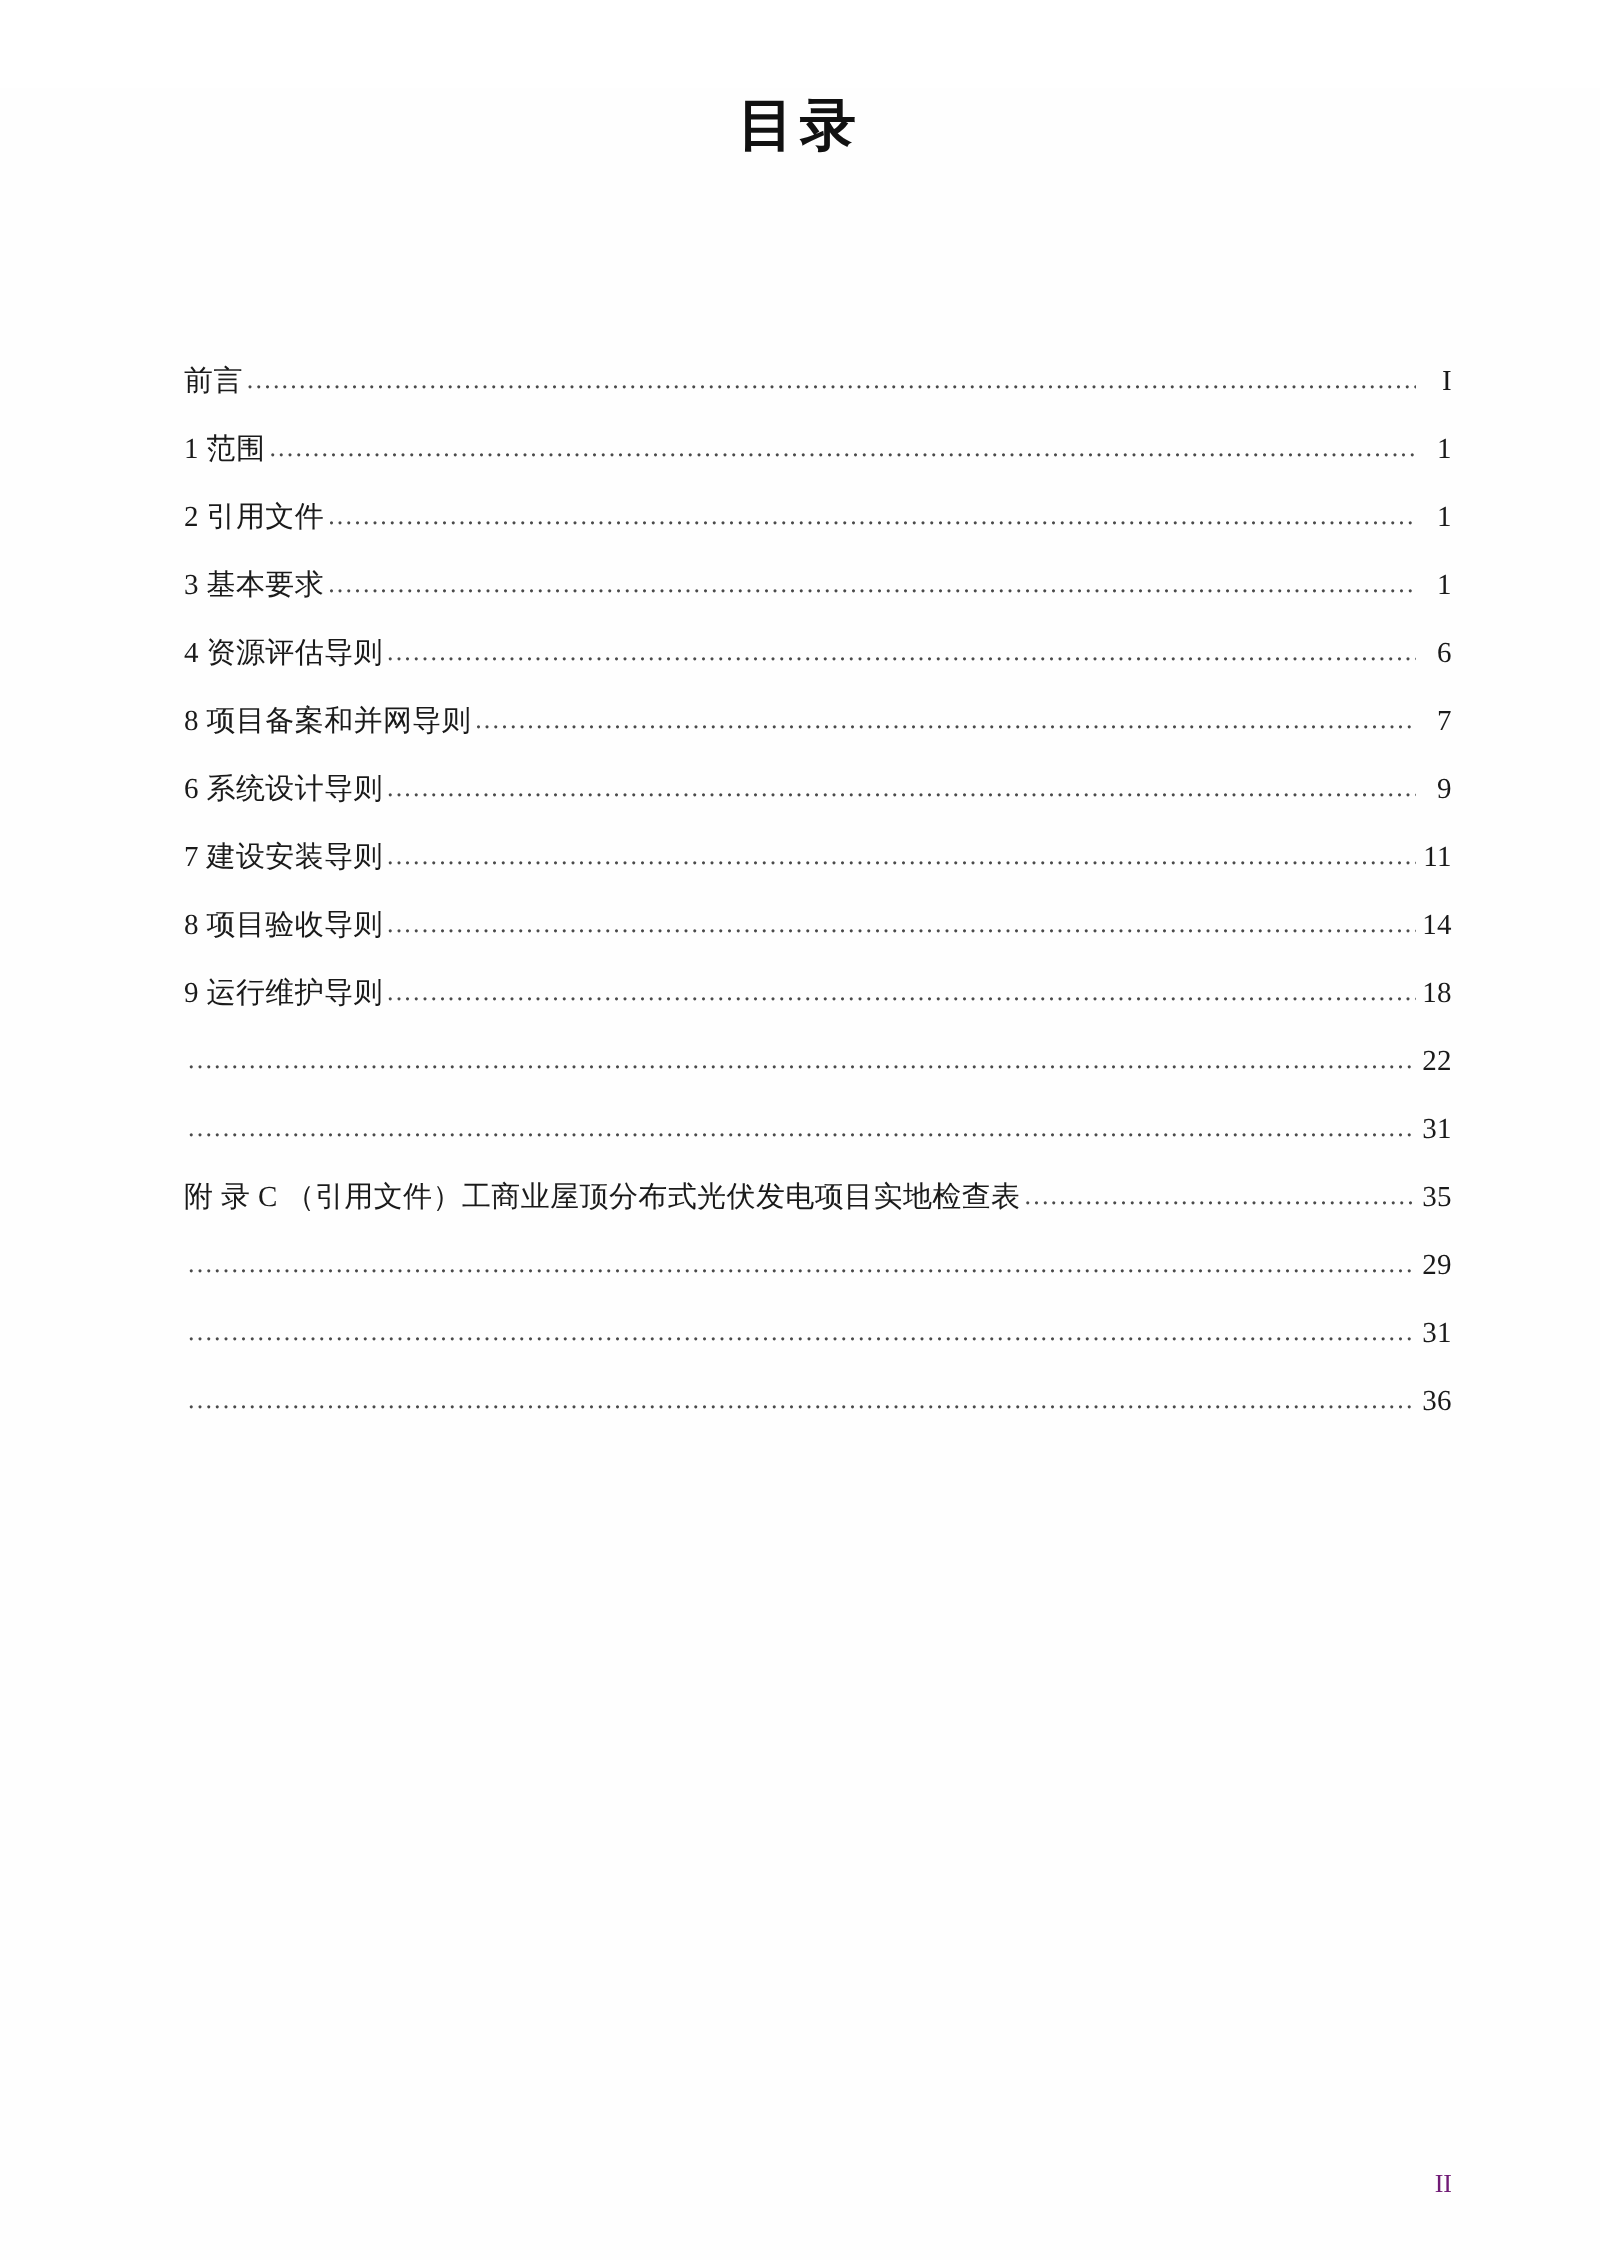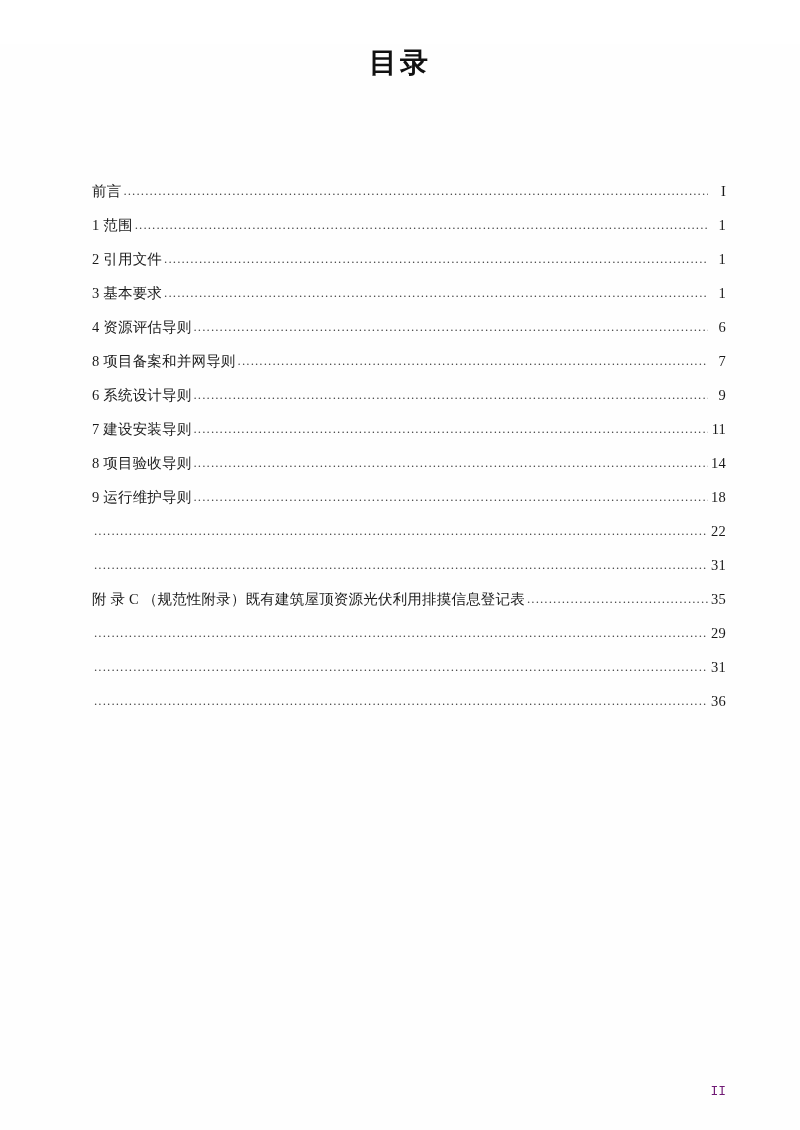--- a/index.html
+++ b/index.html
@@ -72,21 +72,21 @@
     text-align: right;
     min-width: 16px;
     letter-spacing: 0.2px;
   }
   .folio {
     position: absolute;
     right: 74px;
     top: 1040px;
     font-size: 13px;
     color: #701a75;
-    font-family: Liberation Mono, monospace;
+    font-family: Liberation Serif, serif;
   }
 </style>
 </head>
 <body>
 
 <div class="page">
 
   <div class="toc-title">目录</div>
 
   <ul class="toc-list">
@@ -142,21 +142,21 @@
     </li>
     <li class="toc-entry appendix">
       <span class="dots">....................................................................................................................................................</span>
       <span class="page-num">22</span>
     </li>
     <li class="toc-entry appendix">
       <span class="dots">....................................................................................................................................................</span>
       <span class="page-num">31</span>
     </li>
     <li class="toc-entry appendix">
-      <span class="entry-label">附 录 C （规范性附录）既有建筑屋顶资源光伏利用排摸信息登记表</span>
+      <span class="entry-label">附 录 C （引用文件）工商业屋顶分布式光伏发电项目实地检查表</span>
       <span class="dots">....................................................................................................................................................</span>
       <span class="page-num">35</span>
     </li>
     <li class="toc-entry appendix">
       <span class="dots">....................................................................................................................................................</span>
       <span class="page-num">29</span>
     </li>
     <li class="toc-entry appendix">
       <span class="dots">....................................................................................................................................................</span>
       <span class="page-num">31</span>

